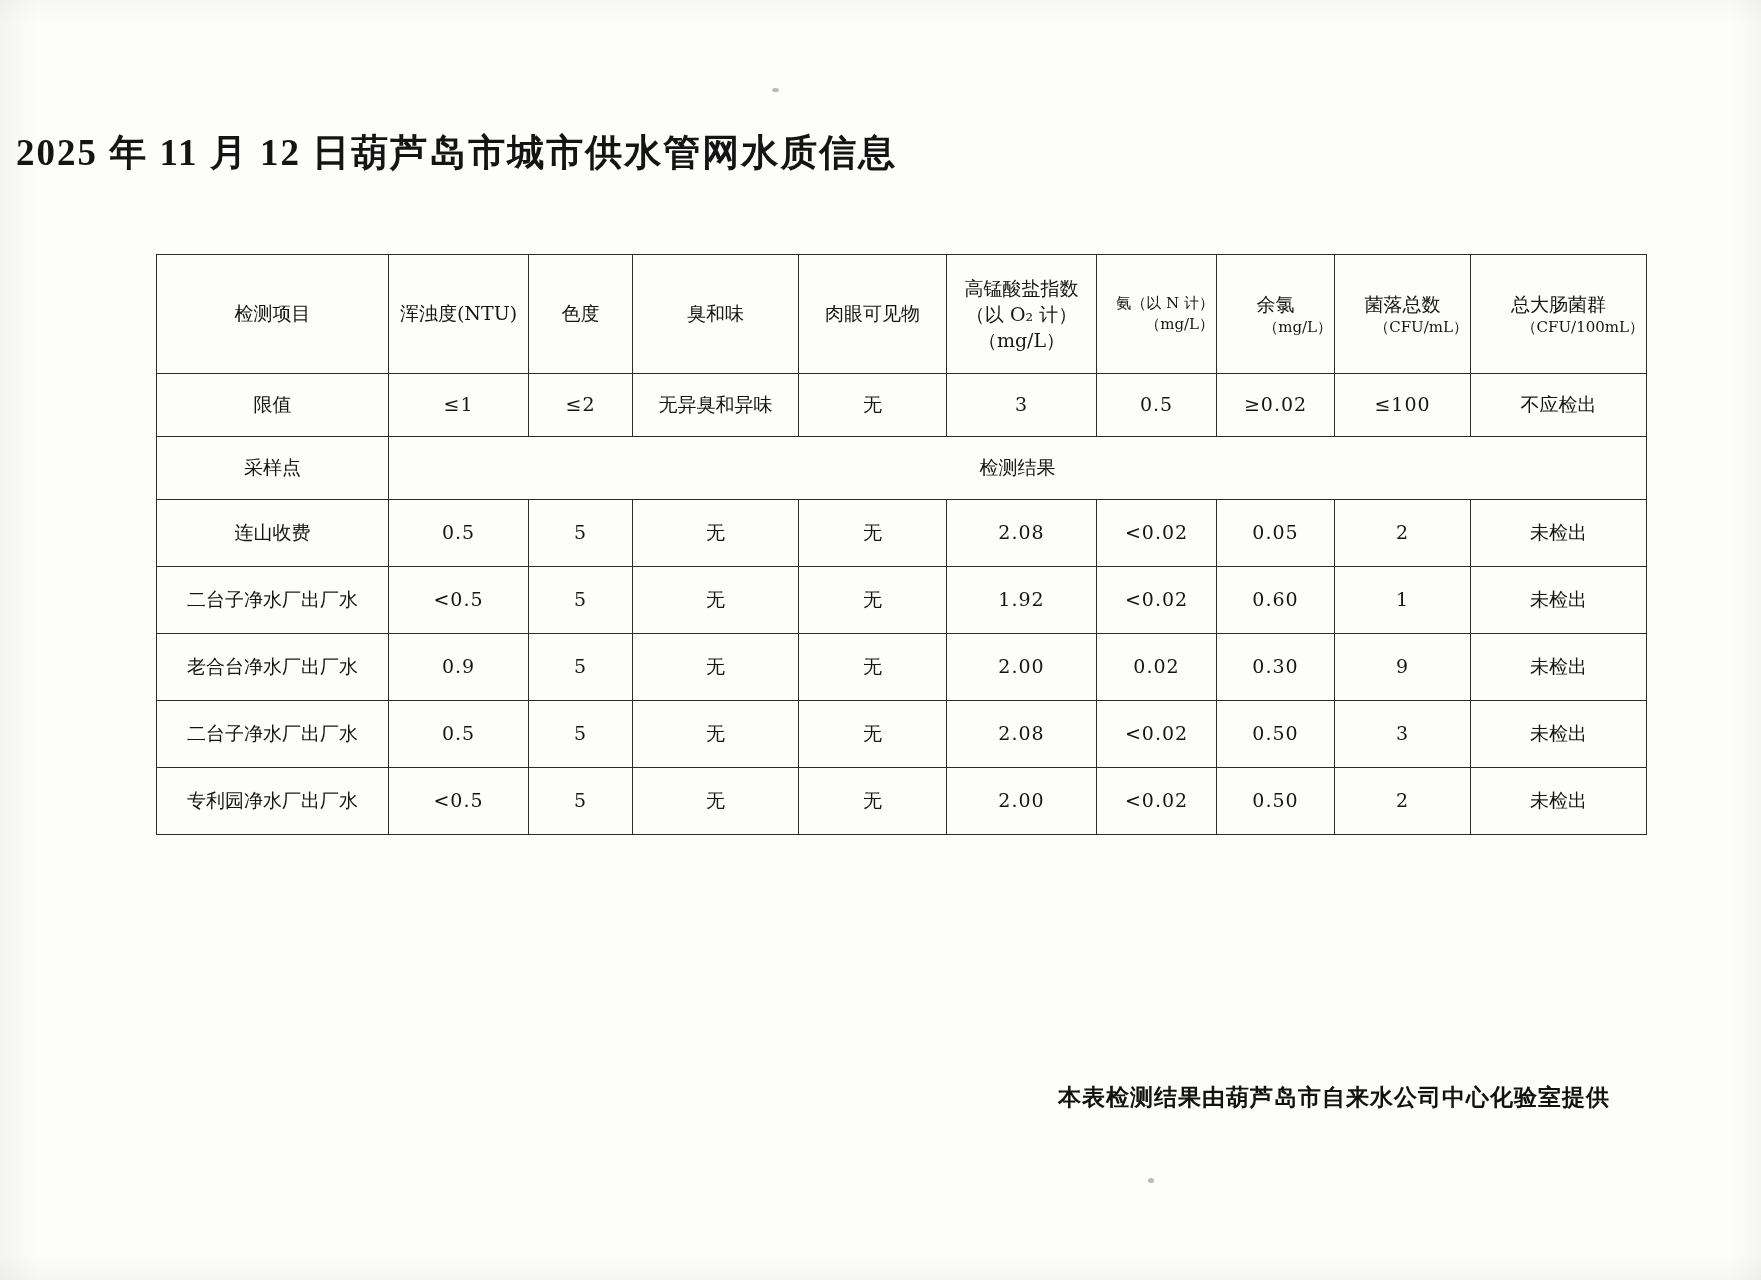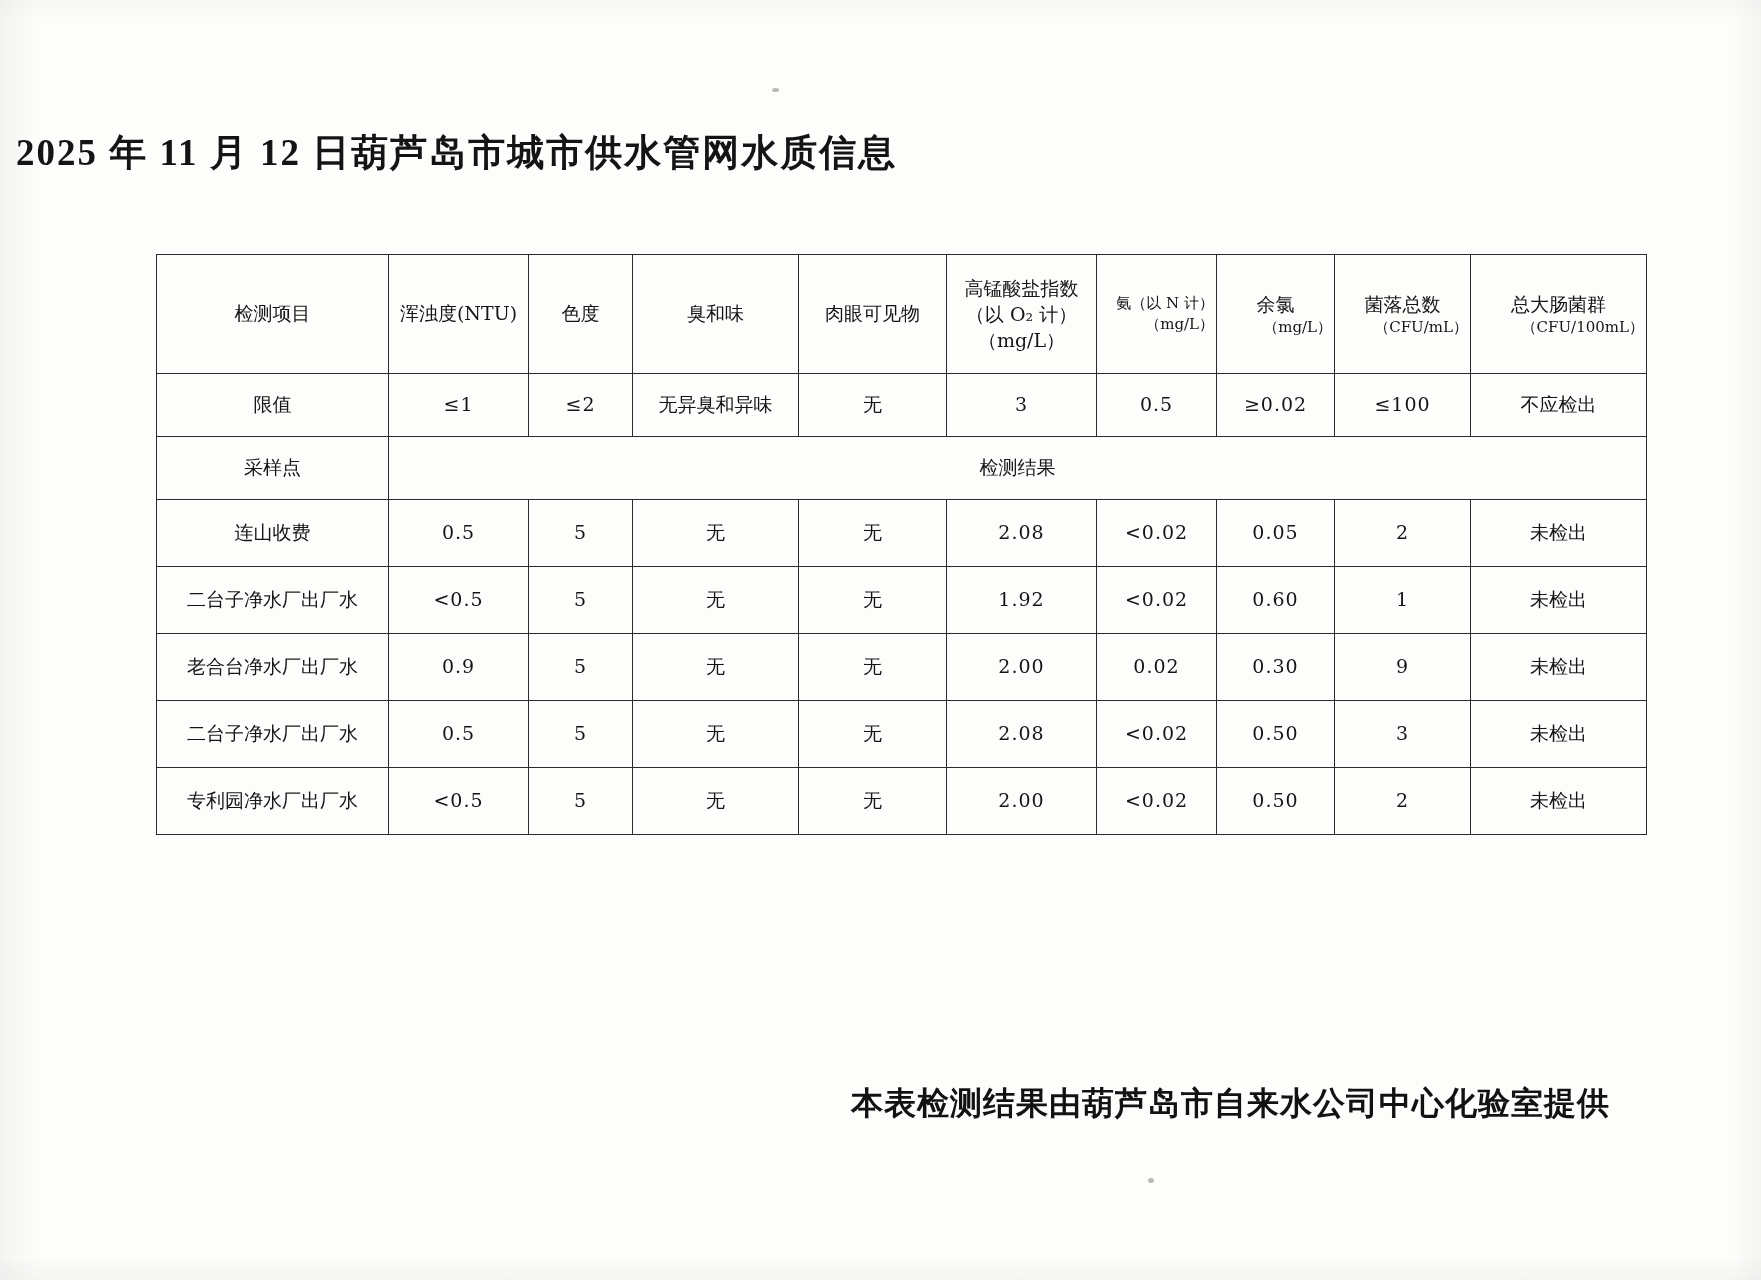--- a/index.html
+++ b/index.html
@@ -105,21 +105,21 @@
   .col-chlorine { width: 118px; }
   .col-colony { width: 136px; }
   .col-coliform { width: 176px; }
   .footnote {
     position: absolute;
     top: 1082px;
     left: 0;
     width: 1610px;
     text-align: right;
     font-family: "DejaVu Serif", "Liberation Serif", serif;
-    font-size: 32px;
+    font-size: 23px;
     font-weight: 700;
     letter-spacing: 1px;
     color: #121212;
   }
   .digits {
     font-family: "DejaVu Serif", "Liberation Serif", serif;
     letter-spacing: 1px;
   }
 </style>
 </head>

